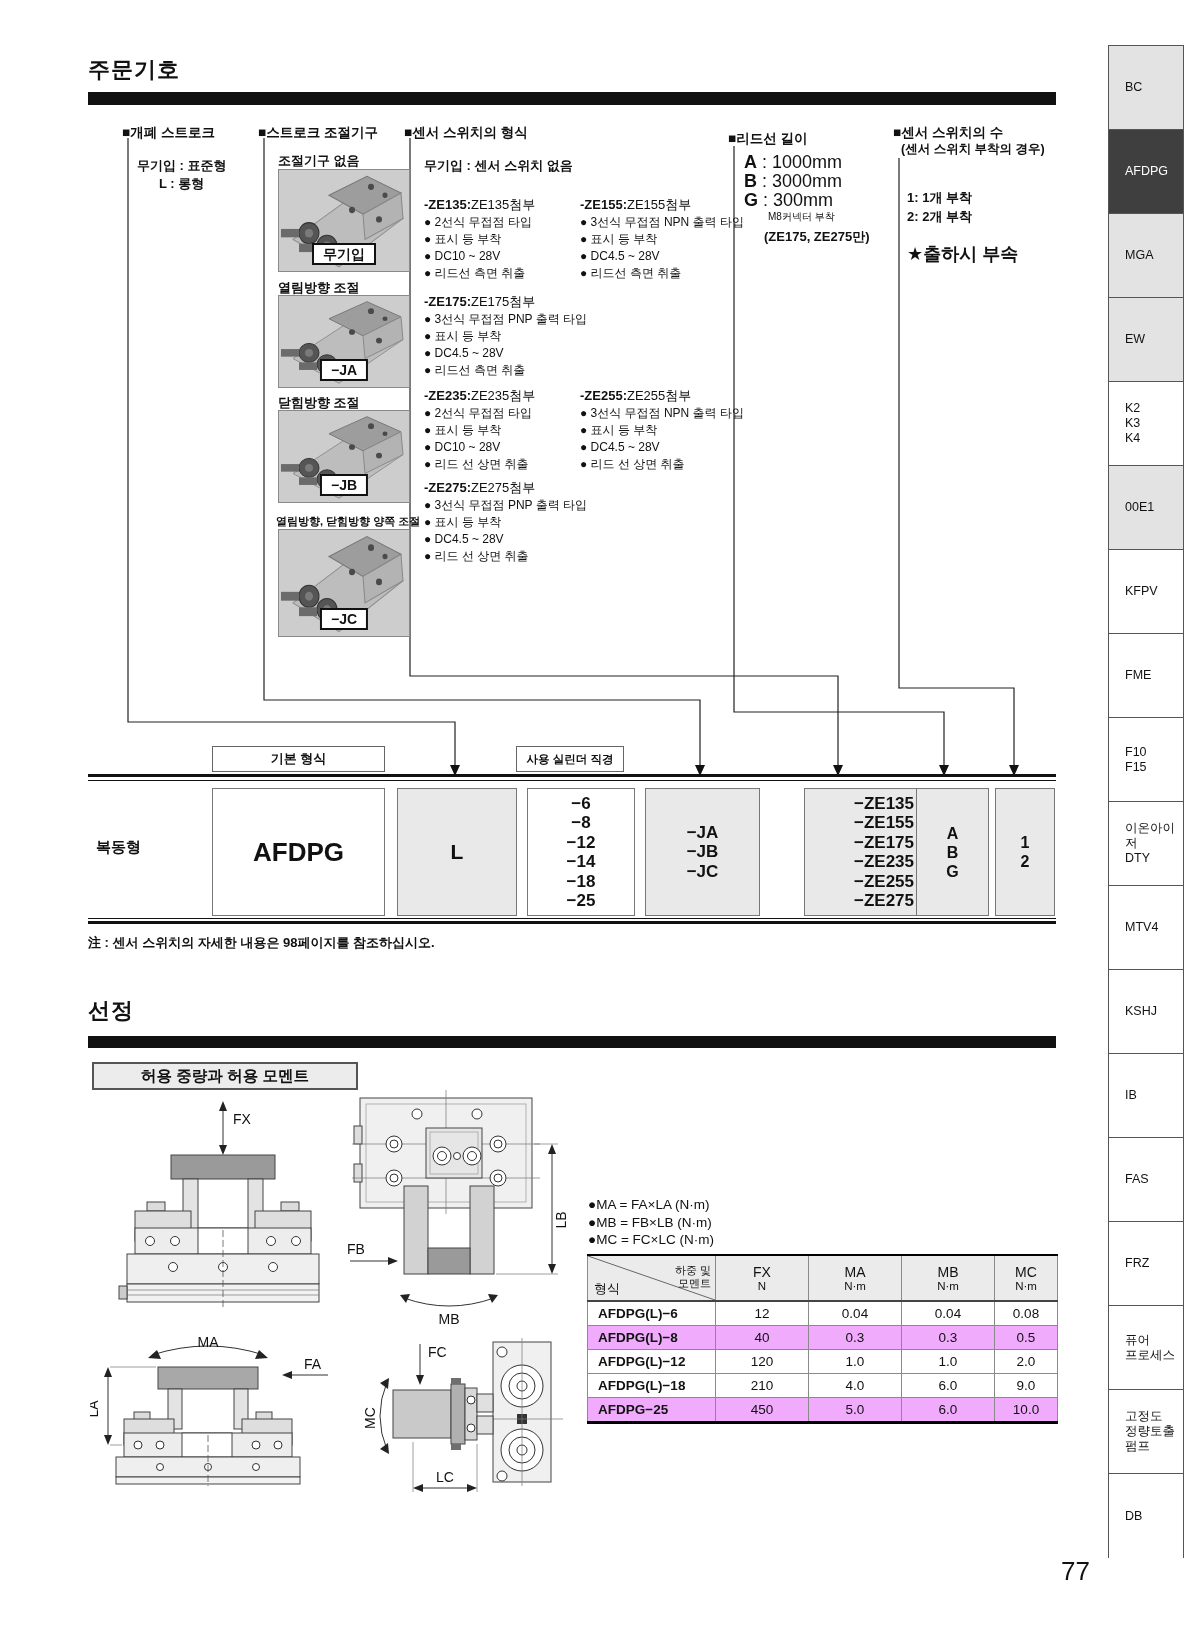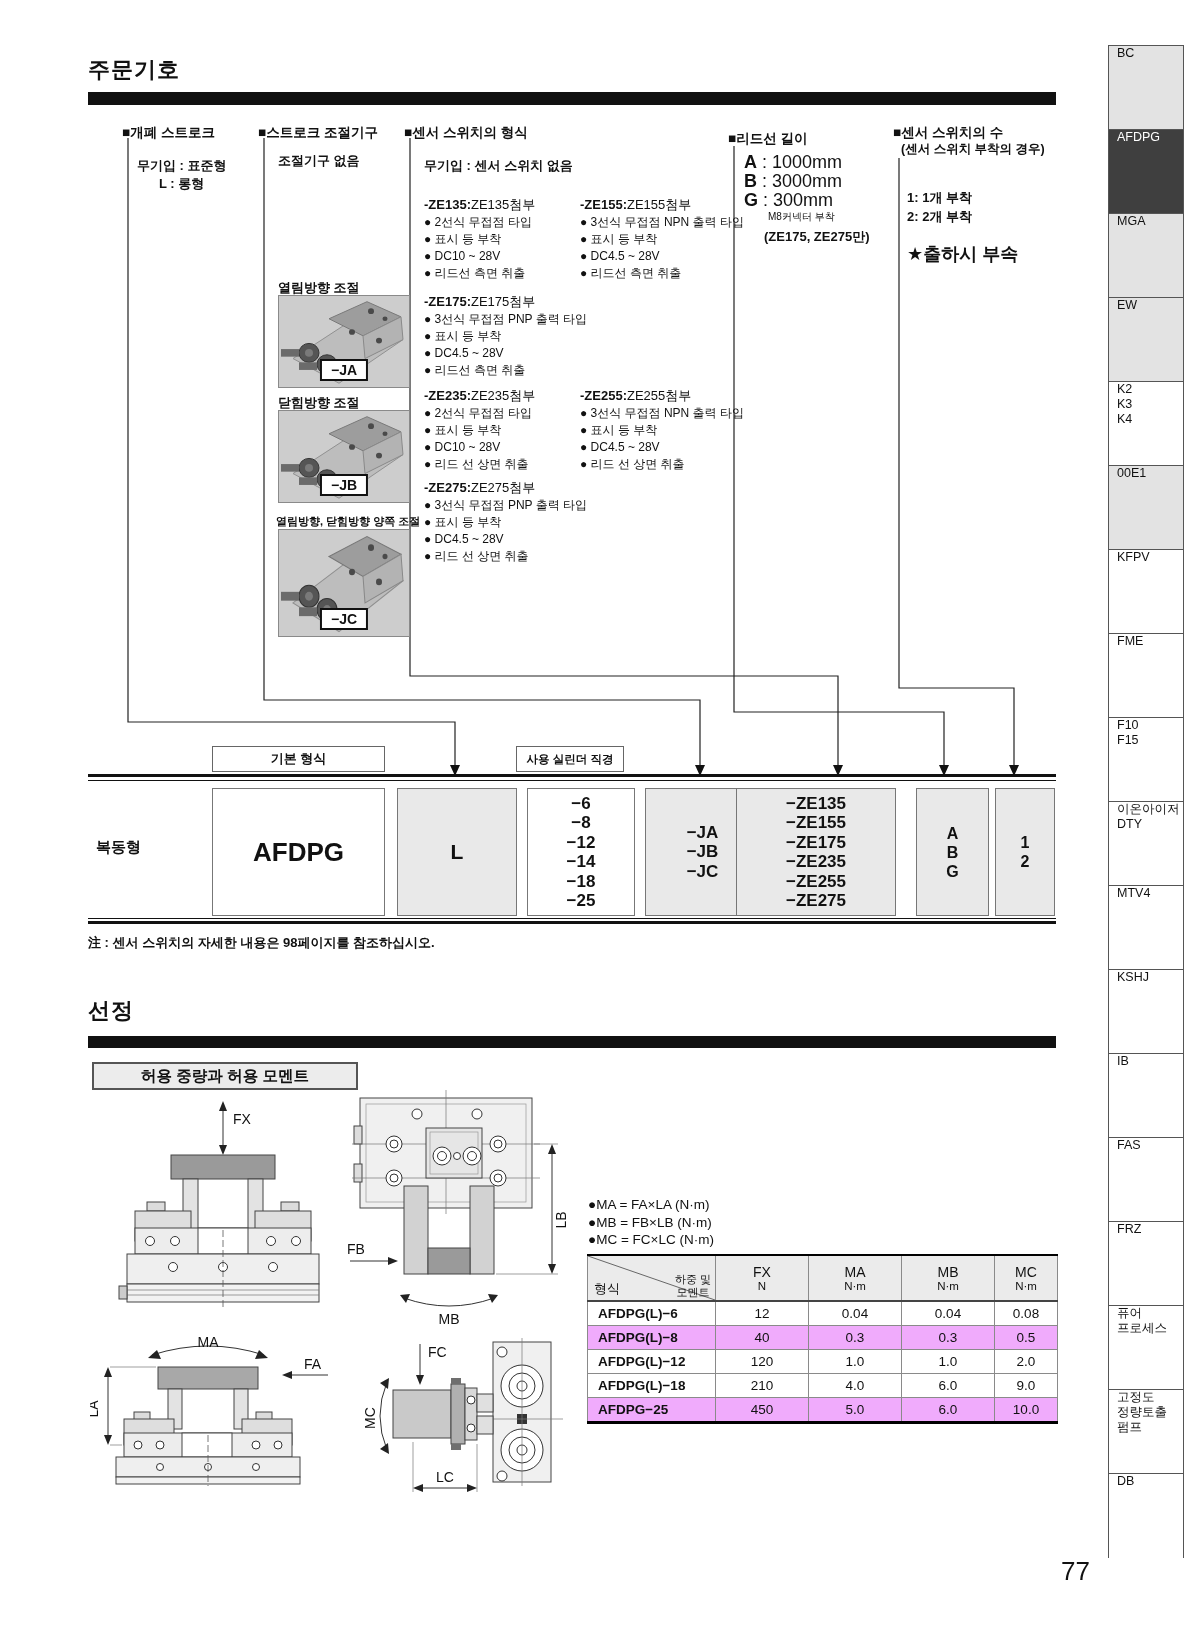--- a/index.html
+++ b/index.html
@@ -33,29 +33,29 @@
         justify-content:center;font-weight:bold;font-size:15.5px;box-sizing:border-box}
   .formula{font-size:13.5px;line-height:17.5px;white-space:nowrap}
   .mtable{position:absolute;left:587px;top:1254px;width:470px;border-collapse:collapse;
         table-layout:fixed;font-size:13.5px;border-top:2px solid #000;border-bottom:3px solid #000}
   .mtable th,.mtable td{border:1px solid #8a8a8a;padding:0;height:23px;font-weight:normal;text-align:center}
   .mtable thead th{background:#ebebeb;height:44px;border-bottom:2px solid #444}
   .mtable td.mdl{font-weight:bold;text-align:left;padding-left:10px}
   .mtable tr.alt td{background:#f0abfc}
   .corner{position:relative}
   .corner svg{position:absolute;left:0;top:0;width:100%;height:100%}
-  .corner .top{position:absolute;top:17px;right:4px;font-size:11px;line-height:12.5px;
-        white-space:pre-line}
+  .corner .top{position:absolute;top:8px;right:4px;font-size:11px;line-height:12.5px;
+        text-align:right;white-space:pre-line}
   .corner .bot{position:absolute;bottom:2px;left:6px;font-size:13px}
   .cn{font-size:14px;line-height:16px}
   .cu{font-size:11.5px;line-height:13px}
   .sidebar{position:absolute;left:1108px;top:45px;width:76px;height:1513px;
         border:1px solid #555;box-sizing:border-box}
   .side-item{height:84px;border-bottom:1px solid #555;box-sizing:border-box;
-        display:flex;align-items:flex-start;padding-left:8px;font-size:12.5px;
+        display:flex;align-items:center;padding-left:16px;font-size:12.5px;
         white-space:pre-line;line-height:15px;background:#fff}
   .side-item:last-child{border-bottom:none}
   .side-item.shade{background:#e3e3e3}
   .side-item.active{background:#3f3f3f;color:#fff}
   .pageno{position:absolute;left:1000px;top:1556px;width:90px;text-align:right;font-size:26px}
   svg text{font-family:"Liberation Sans","DejaVu Sans",sans-serif;font-size:14px;fill:#111}
   .dim{stroke:#333;stroke-width:1;fill:none}
   .thin{stroke:#777;stroke-width:0.7;fill:none}
 </style>
 </head>
@@ -108,20 +108,26 @@
   <div class="thead" style="left:258px;top:124px">■스트로크 조절기구</div>
   <div class="thead" style="left:404px;top:124px">■센서 스위치의 형식</div>
   <div class="thead" style="left:728px;top:130px">■리드선 길이</div>
   <div class="thead" style="left:893px;top:124px">■센서 스위치의 수</div>
   <div class="abs" style="left:901px;top:141px;font-size:12.5px;font-weight:bold;white-space:nowrap">(센서 스위치 부착의 경우)</div>
 
   <div class="abs opt" style="left:137px;top:157px">무기입 : 표준형</div>
   <div class="abs opt" style="left:159px;top:175px">L : 롱형</div>
 
   <div class="pcapt" style="left:278px;top:152px">조절기구 없음</div>
+  <div class="pbox" style="left:278px;top:169px;width:130px;height:101px">
+    <svg class="photo" viewBox="0 0 130 96" preserveAspectRatio="none">
+        <use href="#gphoto"></use>
+      </svg>
+    <span class="ptag">무기입</span>
+  </div>
   <div class="pcapt" style="left:278px;top:279px">열림방향 조절</div>
   <div class="pbox" style="left:278px;top:295px;width:130px;height:91px">
     <svg class="photo" viewBox="0 0 130 96" preserveAspectRatio="none">
         <use href="#gphoto"></use>
       </svg>
     <span class="ptag">−JA</span>
   </div>
   <div class="pcapt" style="left:278px;top:394px">닫힘방향 조절</div>
   <div class="pbox" style="left:278px;top:410px;width:130px;height:91px">
     <svg class="photo" viewBox="0 0 130 96" preserveAspectRatio="none">
@@ -216,21 +222,21 @@
     <div class="code-l">−12</div>
     <div class="code-l">−14</div>
     <div class="code-l">−18</div>
     <div class="code-l">−25</div>
   </div>
   <div class="obox gray" style="left:645px;width:115px">
     <div class="code-l">−JA</div>
     <div class="code-l">−JB</div>
     <div class="code-l">−JC</div>
   </div>
-  <div class="obox gray" style="left:736px;width:160px">
+  <div class="obox gray" style="left:804px;width:160px">
     <div class="code-l">−ZE135</div>
     <div class="code-l">−ZE155</div>
     <div class="code-l">−ZE175</div>
     <div class="code-l">−ZE235</div>
     <div class="code-l">−ZE255</div>
     <div class="code-l">−ZE275</div>
   </div>
   <div class="obox gray" style="left:916px;width:73px">
     <div style="font-size:16px;font-weight:bold;line-height:19px">A</div>
     <div style="font-size:16px;font-weight:bold;line-height:19px">B</div>

